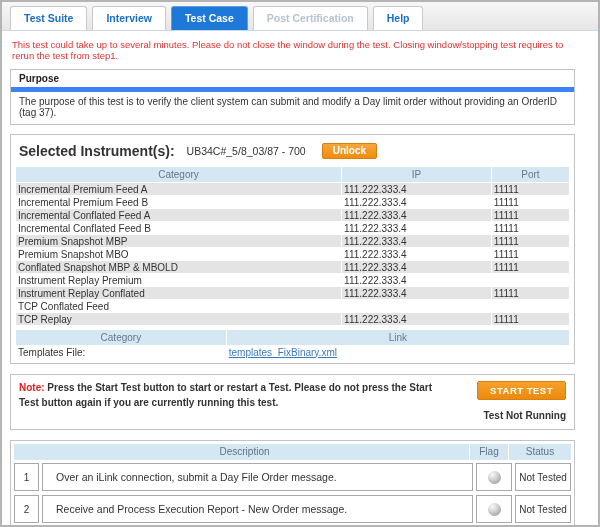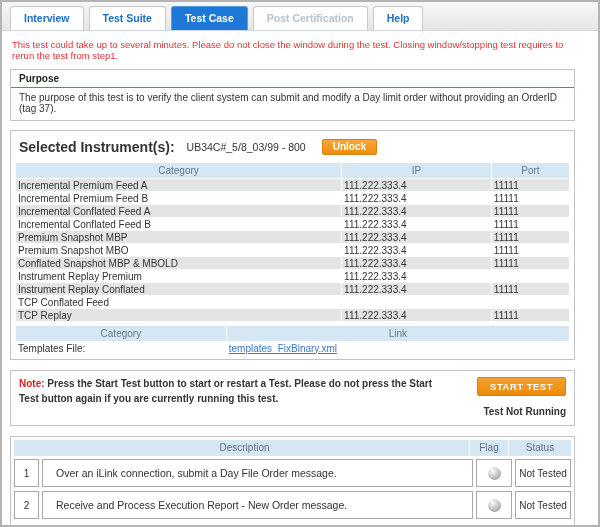--- a/index.html
+++ b/index.html
@@ -38,21 +38,21 @@
 
   
   .content { padding:8px 23px 0 8px; }
 
   .page-title { font-size:13.5px; font-weight:bold; color:#1960b0; margin:3px 0 5px 2px; }
   .warning { font-size:9.5px; color:#e03333; margin:0 0 8px 2px; }
 
   .box { border:1px solid #c3c3c3; background:#fff; }
 
   .purpose-box { margin-bottom:9px; }
-  .purpose-header { font-size:10px; font-weight:bold; color:#222; padding:3px 8px; border-bottom:1px solid #3b82f6; }
+  .purpose-header { font-size:10px; font-weight:bold; color:#222; padding:3px 8px; border-bottom:5px solid #3b82f6; }
   .purpose-body { font-size:10px; padding:4px 8px 6px; }
 
   
   .instruments-box { padding:4px; margin-bottom:10px; }
   .instrument-row { padding:4px 4px 7px; display:flex; align-items:center; }
   .instrument-label { font-size:14px; font-weight:bold; }
   .instrument-value { font-size:10.5px; margin-left:12px; }
   .unlock-btn {
     margin-left:16px;
     background:linear-gradient(#f7a63c,#ef8d0e);
@@ -109,40 +109,40 @@
     background:radial-gradient(circle at 35% 28%, #fafafa 0%, #d2d2d2 40%, #a8a8a8 75%, #989898 100%);
     display:inline-block;
   }
 </style>
 </head>
 <body>
 
 <div class="page">
 
   <div class="tabbar">
+      <div class="tab">Test Suite</div>
       <div class="tab">Interview</div>
-      <div class="tab">Test Suite</div>
       <div class="tab active">Test Case</div>
       <div class="tab disabled">Post Certification</div>
       <div class="tab">Help</div>
     </div>
 
   <div class="content">
 
     <div class="warning">This test could take up to several minutes. Please do not close the window during the test. Closing window/stopping test requires to rerun the test from step1.</div>
 
     <div class="box purpose-box">
       <div class="purpose-header">Purpose</div>
       <div class="purpose-body">The purpose of this test is to verify the client system can submit and modify a Day limit order without providing an OrderID (tag 37).</div>
     </div>
 
     <div class="box instruments-box">
       <div class="instrument-row">
         <span class="instrument-label">Selected Instrument(s):</span>
-        <span class="instrument-value">UB34C#_5/8_03/99 - 800</span>
+        <span class="instrument-value">UB34C#_5/8_03/87 - 700</span>
         <button class="unlock-btn">Unlock</button>
       </div>
 
       <table class="grid feeds">
         <thead>
           <tr>
             <th class="col-cat">Category</th>
             <th class="col-ip">IP</th>
             <th class="col-port">Port</th>
           </tr>

